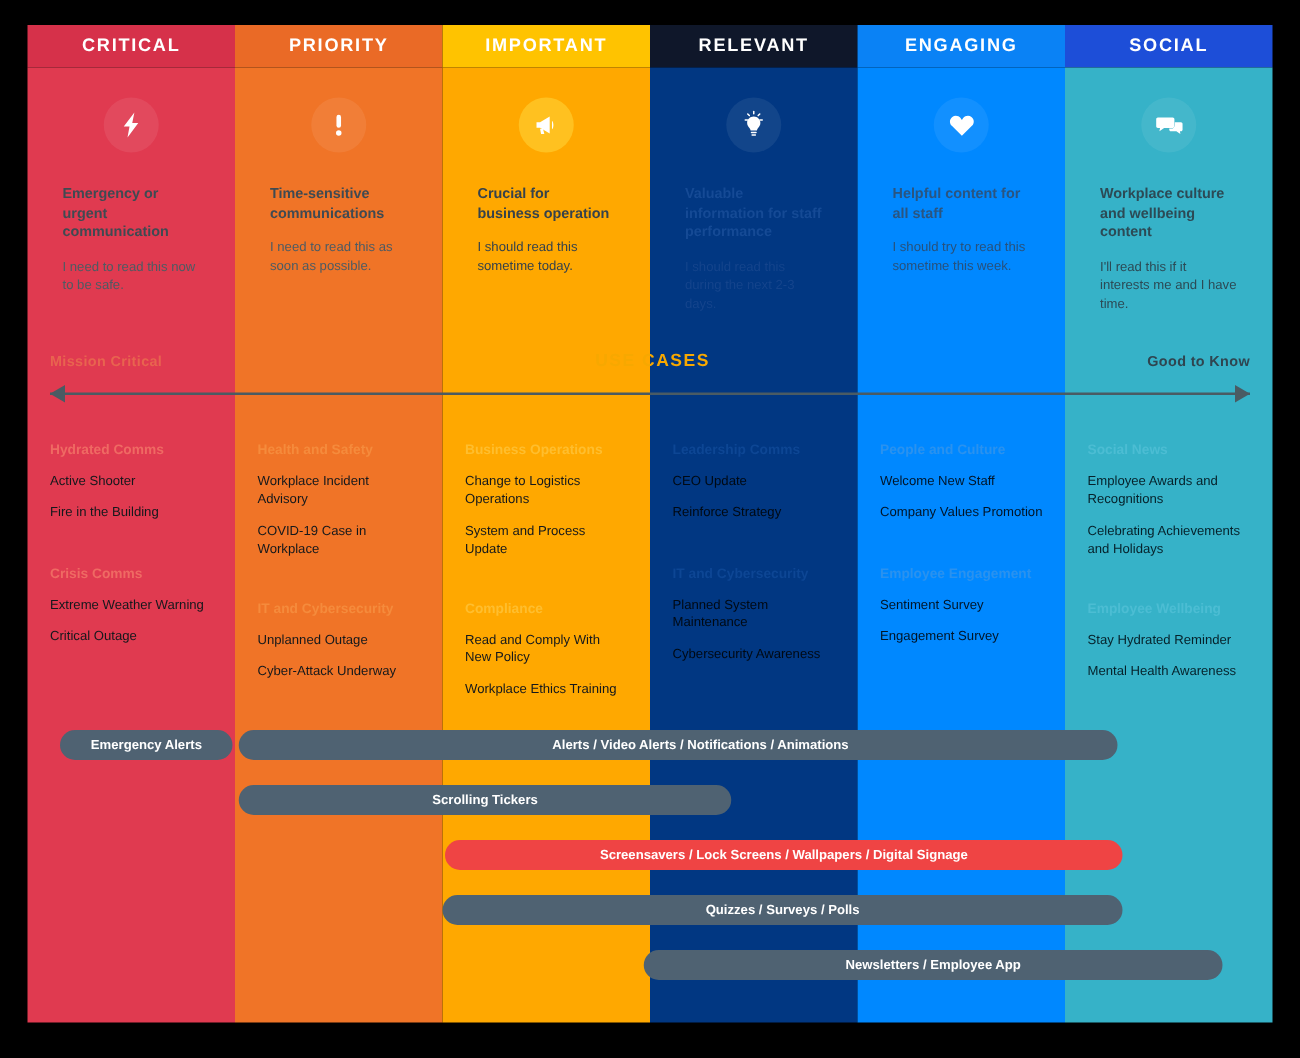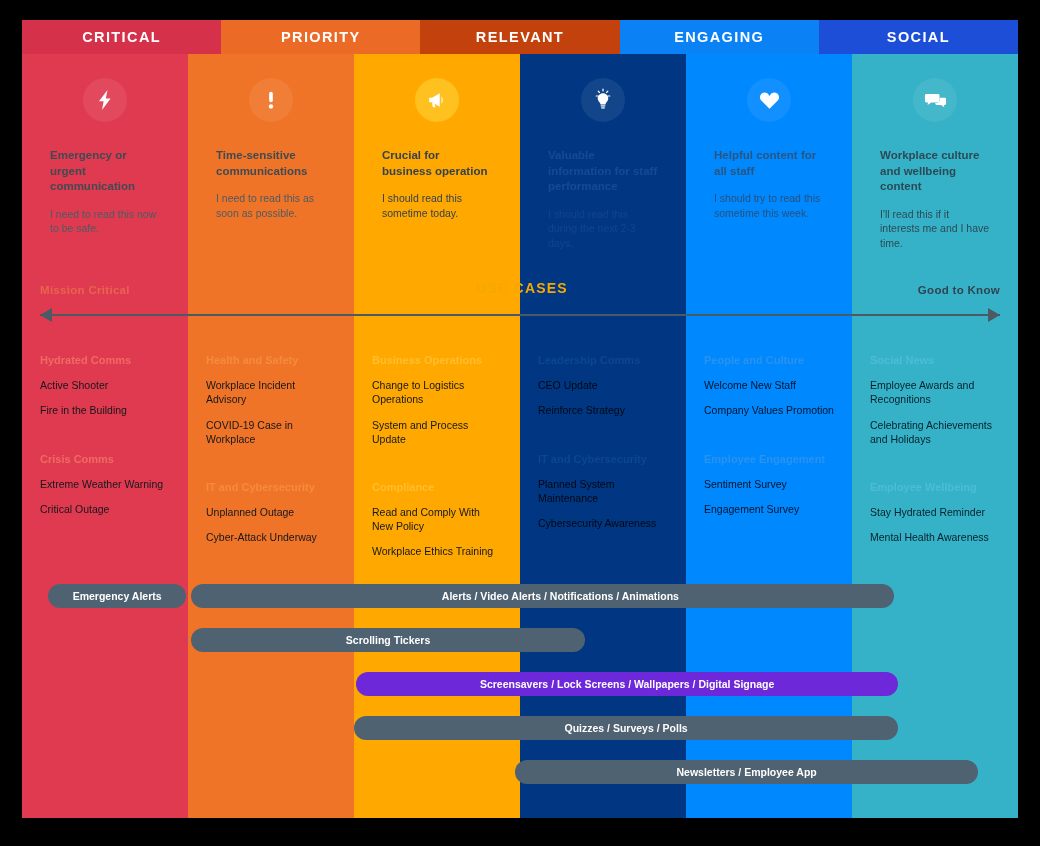--- a/index.html
+++ b/index.html
@@ -126,21 +126,24 @@
 
 <div id="board">
 
   <div class="header-row">
       <div class="header-cell" style="background: rgb(214, 49, 74);">
         <span>CRITICAL</span>
       </div>
       <div class="header-cell" style="background: rgb(234, 106, 38);">
         <span>PRIORITY</span>
       </div>
-      <div class="header-cell" style="background: #c2410c;">
+      <div class="header-cell" style="background: rgb(255, 195, 0);">
+        <span>IMPORTANT</span>
+      </div>
+      <div class="header-cell" style="background: #0f172a;">
         <span>RELEVANT</span>
       </div>
       <div class="header-cell" style="background: rgb(10, 130, 245);">
         <span>ENGAGING</span>
       </div>
       <div class="header-cell" style="background: #1d4ed8;">
         <span>SOCIAL</span>
       </div>
     </div>
 
@@ -338,21 +341,21 @@
   <div id="pills">
       <div class="pill" style="left: 2.6%; right: 83.5%; top: 14px; background: rgb(79, 98, 114); color: rgb(255, 255, 255);">
         <span>Emergency Alerts</span>
       </div>
       <div class="pill" style="left: 17%; right: 12.5%; top: 14px; background: rgb(79, 98, 114); color: rgb(255, 255, 255); padding-left: 36px;">
         <span>Alerts / Video Alerts / Notifications / Animations</span>
       </div>
       <div class="pill" style="left: 17%; right: 43.5%; top: 58px; background: rgb(79, 98, 114); color: rgb(255, 255, 255);">
         <span>Scrolling Tickers</span>
       </div>
-      <div class="pill" style="left: 33.5%; right: 12%; top: 102px; background: #6d28d9; color: rgb(255, 255, 255);">
+      <div class="pill" style="left: 33.5%; right: 12%; top: 102px; background: #ef4444; color: rgb(255, 255, 255);">
         <span>Screensavers / Lock Screens / Wallpapers / Digital Signage</span>
       </div>
       <div class="pill" style="left: 33.3%; right: 12%; top: 146px; background: rgb(79, 98, 114); color: rgb(255, 255, 255);">
         <span>Quizzes / Surveys / Polls</span>
       </div>
       <div class="pill" style="left: 49.5%; right: 4%; top: 190px; background: rgb(79, 98, 114); color: rgb(255, 255, 255);">
         <span>Newsletters / Employee App</span>
       </div>
     </div>
 

